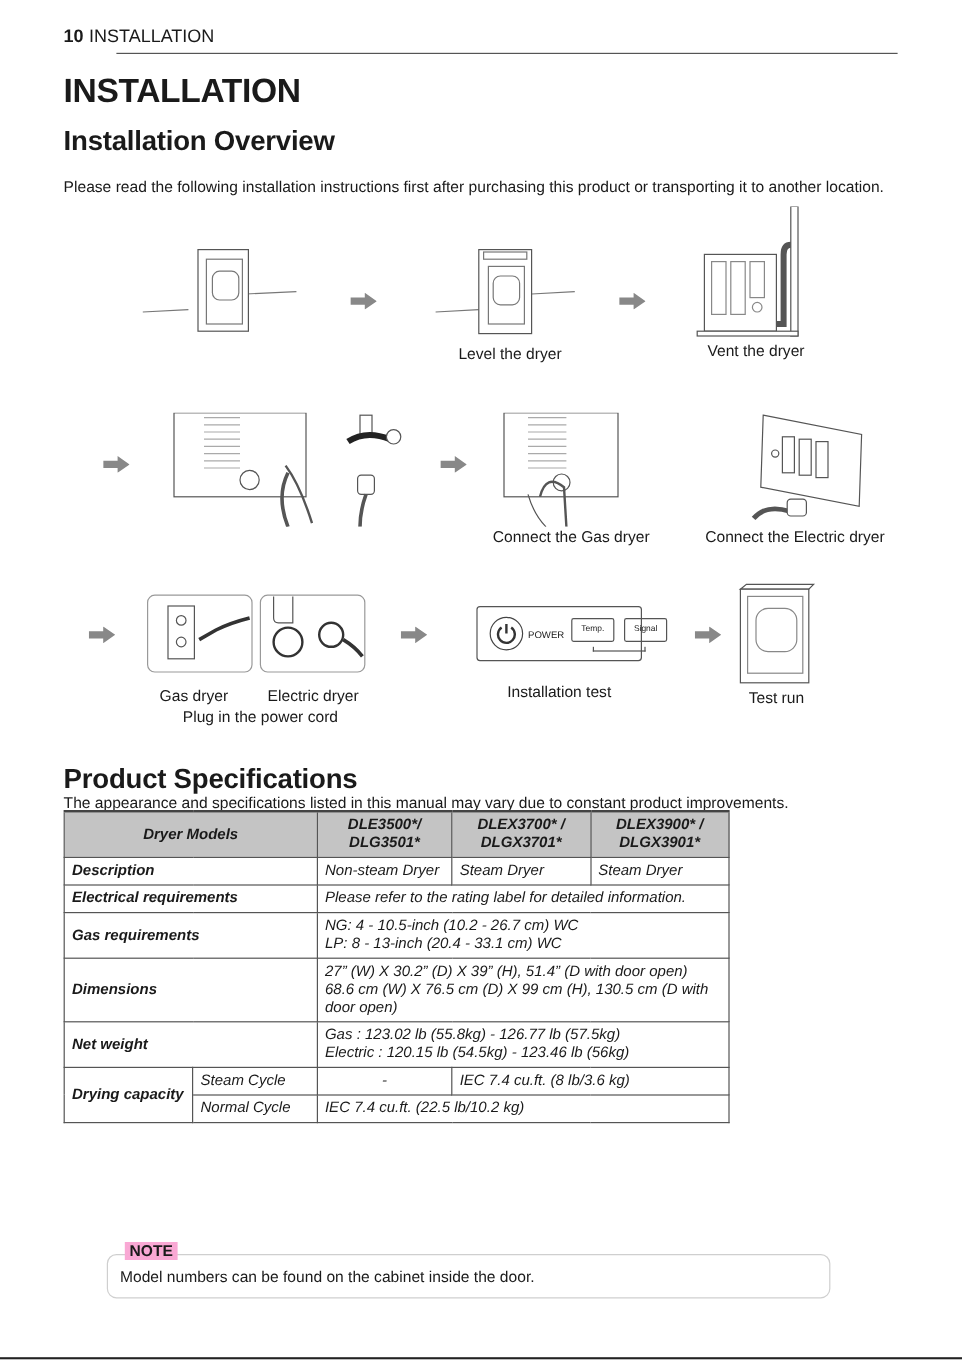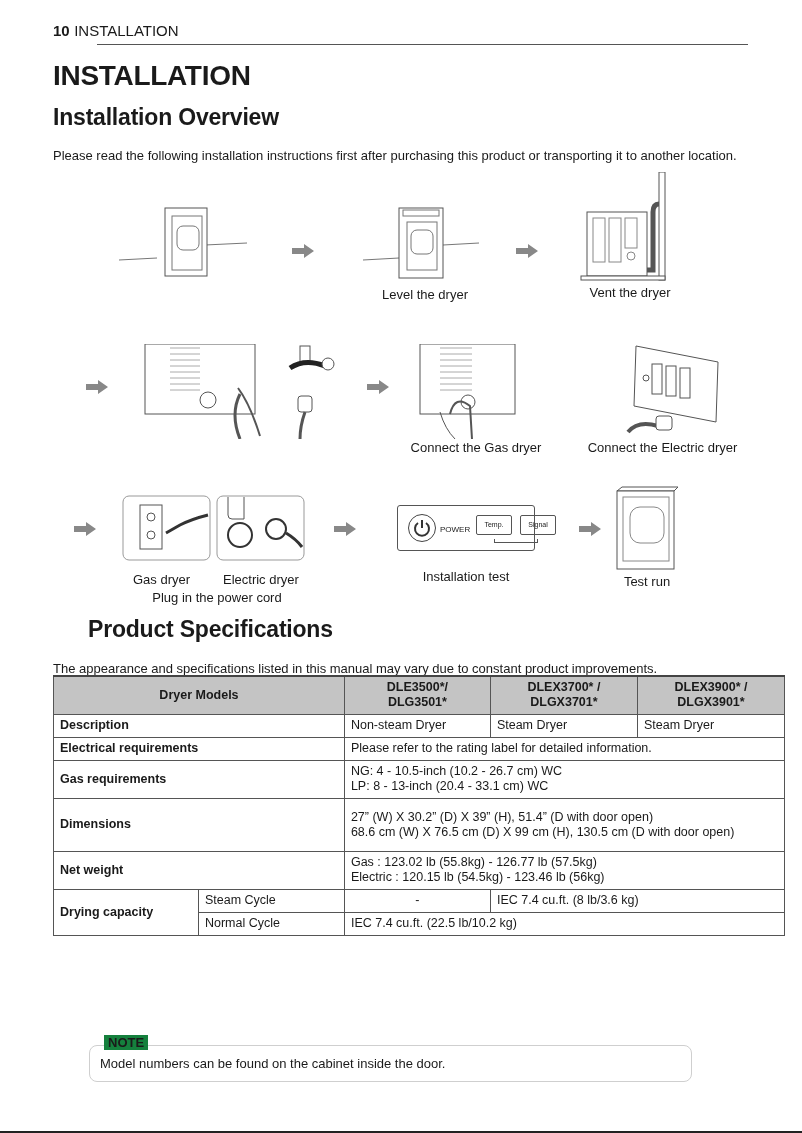--- a/index.html
+++ b/index.html
@@ -13,28 +13,28 @@
 
   .h1 { position: absolute; left: 53px; top: 60px; font-size: 28px; font-weight: bold; letter-spacing: -0.3px; }
   .h2 { position: absolute; left: 53px; font-size: 23px; font-weight: bold; letter-spacing: -0.2px; }
   .para { position: absolute; left: 53px; width: 700px; font-size: 13px; line-height: 16px; margin-top: 12px; }
 
   .step { position: absolute; text-align: center; font-size: 13px; line-height: 15px; }
   .step svg { display: block; margin: 0 auto; }
   .caption { display: block; }
   .arrow { position: absolute; width: 22px; height: 14px; }
 
-  table.specs { position: absolute; left: 53px; top: 675px; width: 732px; border-collapse: collapse; font-size: 12.5px; }
+  table.specs { position: absolute; left: 53px; top: 675px; width: 555px; border-collapse: collapse; font-size: 12.5px; font-style: italic; }
   table.specs td, table.specs th { border: 1px solid #555; padding: 2px 6px; vertical-align: middle; line-height: 15px; }
   table.specs th { background: #c4c4c4; font-weight: bold; text-align: center; height: 38px; border-top: 2px solid #444; }
   table.specs td.lbl { font-weight: bold; }
   table.specs td.ctr { text-align: center; }
 
   .note { position: absolute; left: 89px; top: 1045px; width: 603px; height: 37px; border: 1px solid #cfcfcf; border-radius: 8px; }
-  .note .title { position: absolute; left: 14px; top: -11px; background: #15803d; padding: 0 4px; font-weight: bold; font-size: 13px; }
+  .note .title { position: absolute; left: 14px; top: -11px; background: #f9a8d4; padding: 0 4px; font-weight: bold; font-size: 13px; }
   .note .text { position: absolute; left: 10px; top: 10px; font-size: 13px; }
   .bottom-rule { position: absolute; left: 0; top: 1131px; width: 802px; border-top: 2px solid #222; }
 </style>
 </head>
 <body>
 
 <div class="page-header">
   <span class="num">10</span>
   <span class="sect">INSTALLATION</span>
   <div class="rule"></div>
@@ -197,21 +197,21 @@
 <div class="step" style="left:607px; top:485px; width:80px;">
   <svg width="70" height="88" viewBox="0 0 70 88">
     <polygon points="5,6 10,2 66,2 62,6" fill="#fff" stroke="#555"></polygon>
     <rect x="5" y="6" width="57" height="78" fill="#fff" stroke="#555"></rect>
     <rect x="11" y="12" width="46" height="64" fill="none" stroke="#888"></rect>
     <rect x="18" y="22" width="34" height="36" rx="10" fill="none" stroke="#888"></rect>
   </svg>
   <span class="caption" style="margin-top:1px;">Test run</span>
 </div>
 
-<div class="h2" style="top:616px;margin-left:35px;">Product Specifications</div>
+<div class="h2" style="top:636px;">Product Specifications</div>
 <div class="para" style="top:649px;">The appearance and specifications listed in this manual may vary due to constant product improvements.</div>
 
 <table class="specs">
   <colgroup>
       <col style="width:138px">
       <col style="width:139px">
       <col style="width:139px">
       <col style="width:140px">
       <col style="width:140px">
     </colgroup>

